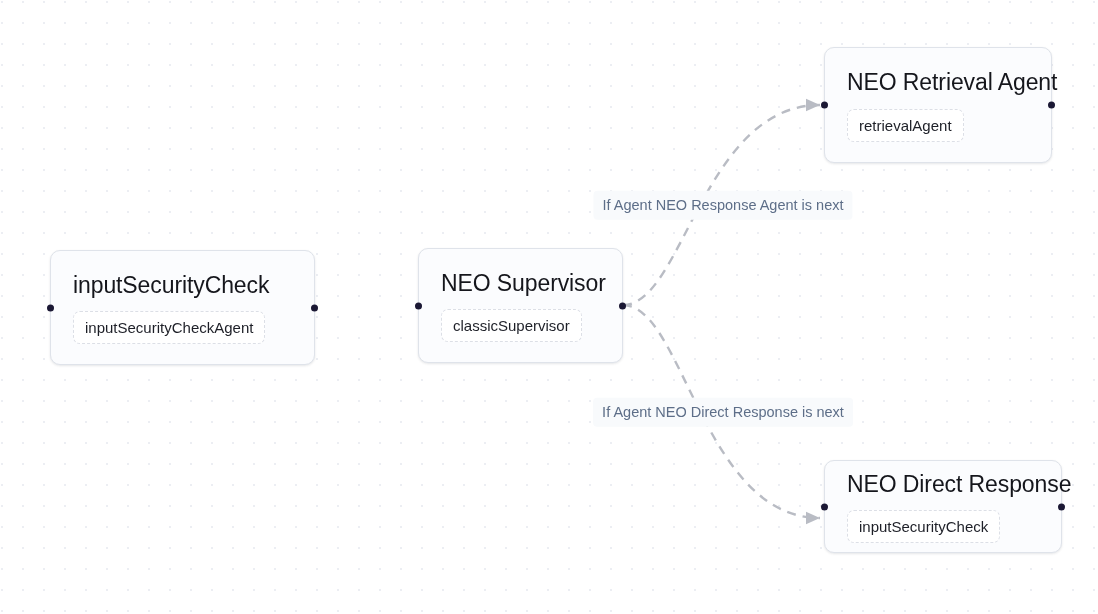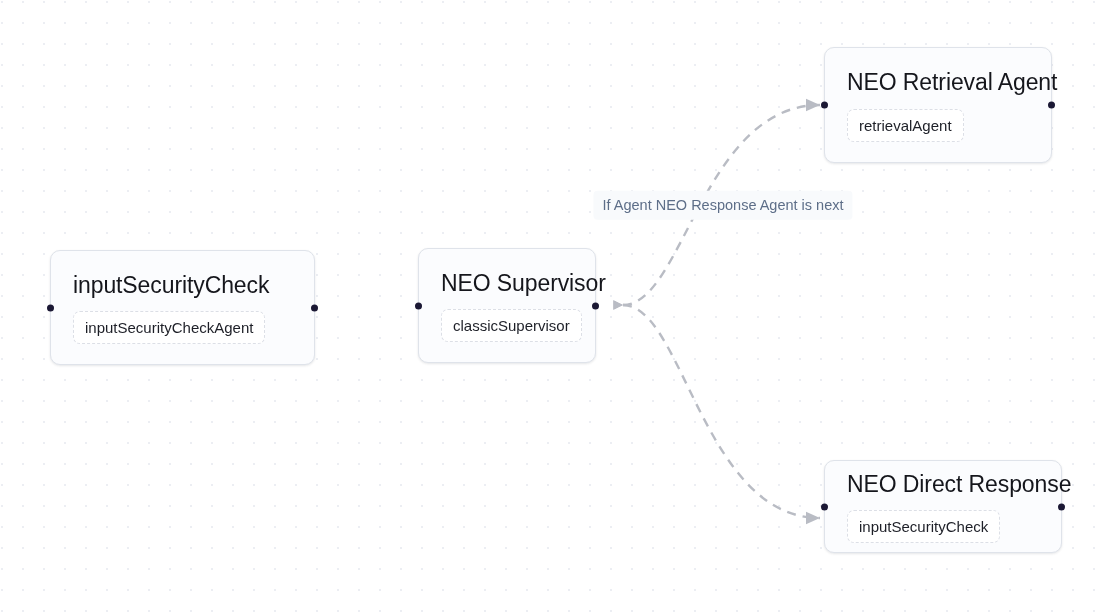--- a/index.html
+++ b/index.html
@@ -113,21 +113,21 @@
     <path fill="none" stroke="#b9bcc4" stroke-width="2.4" stroke-dasharray="9 7" stroke-linecap="butt" marker-end="url(#arrow-end)" marker-start="url(#arrow-start)" d="M 623 305 C 683 305, 703 518, 820 518"></path>
   </svg>
 
   <div class="flow-node" style="left:50px; top:250px; width:265px; height:115px;">
     <div class="node-title">inputSecurityCheck</div>
     <div class="node-badge">inputSecurityCheckAgent</div>
     <div class="handle left"></div>
     <div class="handle right"></div>
   </div>
 
-  <div class="flow-node" style="left:418px; top:248px; width:178px; height:115px;">
+  <div class="flow-node" style="left:418px; top:248px; width:205px; height:115px;">
     <div class="node-title">NEO Supervisor</div>
     <div class="node-badge">classicSupervisor</div>
     <div class="handle left"></div>
     <div class="handle right"></div>
   </div>
 
   <div class="flow-node" style="left:824px; top:47px; width:228px; height:116px;">
     <div class="node-title">NEO Retrieval Agent</div>
     <div class="node-badge">retrievalAgent</div>
     <div class="handle left"></div>
@@ -136,14 +136,15 @@
 
   <div class="flow-node" style="left:824px; top:460px; width:238px; height:93px;">
     <div class="node-title">NEO Direct Response</div>
     <div class="node-badge">inputSecurityCheck</div>
     <div class="handle left"></div>
     <div class="handle right"></div>
   </div>
 
   <div class="edge-label" style="left:723px; top:205px;">If Agent NEO Response Agent is next</div>
 
+  <div class="edge-label" style="left:723px; top:412px;">If Agent NEO Direct Response is next</div>
 
 </div>
 
 </body></html>

